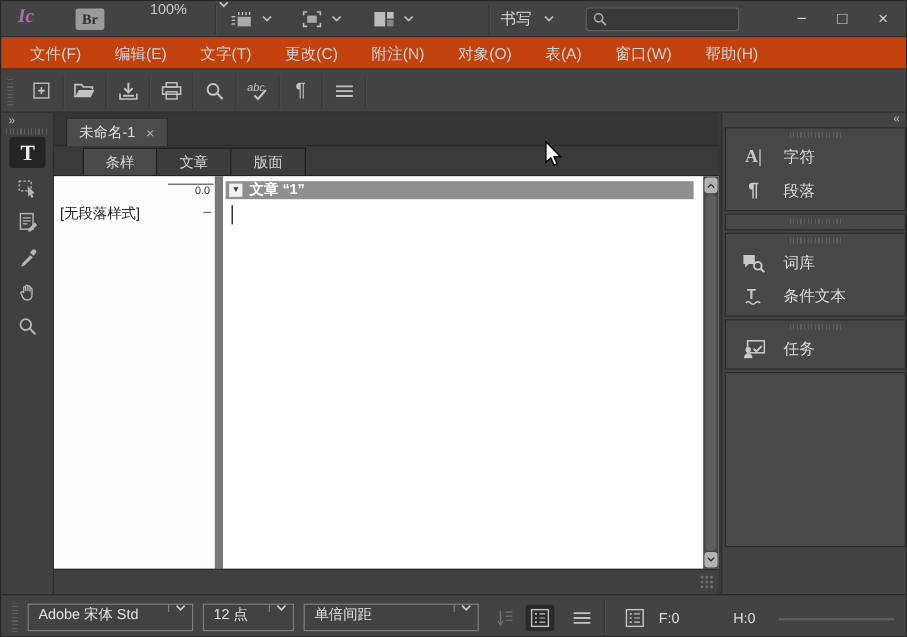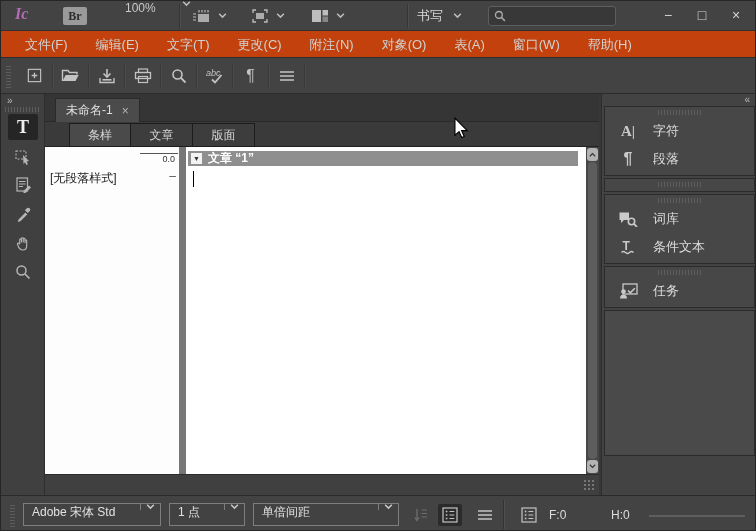--- a/index.html
+++ b/index.html
@@ -429,21 +429,21 @@
 
     <div class="dd" style="left:22px; width:138px">
       <div class="dd-label">Adobe 宋体 Std</div>
       <div class="dd-chev">
           <svg width="9" height="6" viewBox="0 0 8 5">
             <path d="M1 .5 4 3.5 7 .5" fill="none" stroke="currentColor" stroke-width="1.3"></path>
           </svg>
         </div>
     </div>
     <div class="dd" style="left:168px; width:76px">
-      <div class="dd-label">1 点</div>
+      <div class="dd-label">12 点</div>
       <div class="dd-chev">
           <svg width="9" height="6" viewBox="0 0 8 5">
             <path d="M1 .5 4 3.5 7 .5" fill="none" stroke="currentColor" stroke-width="1.3"></path>
           </svg>
         </div>
     </div>
     <div class="dd" style="left:252px; width:146px">
       <div class="dd-label">单倍间距</div>
       <div class="dd-chev">
           <svg width="9" height="6" viewBox="0 0 8 5">

